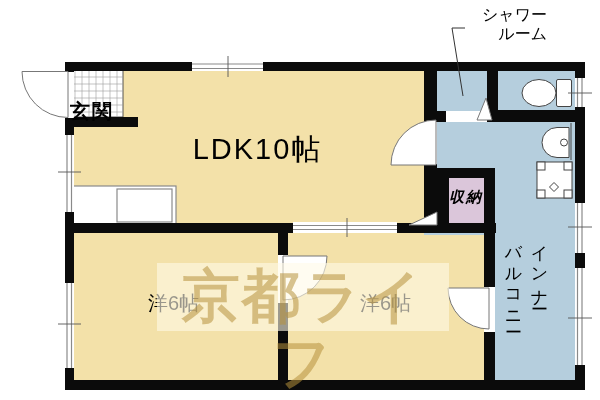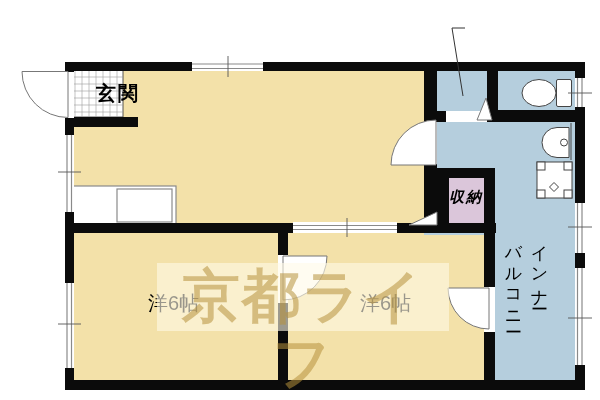--- a/index.html
+++ b/index.html
@@ -12,21 +12,21 @@
   .wall{fill:var(--wall);}
   .win-gap{fill:#fff;}
   .win-line{stroke:#8a8a8a;stroke-width:1.2;}
   .tick{stroke:#555;stroke-width:0.9;}
   .door{fill:#fff;stroke:#777;stroke-width:1;}
   .fixture{fill:#fff;stroke:#444;stroke-width:1;}
   .counter{fill:#fff;stroke:#8a8a8a;stroke-width:1.2;}
   .grid-line{stroke:#9a9a9a;stroke-width:0.6;}
   .leader{stroke:#333;stroke-width:1;fill:none;}
   .label{position:absolute;color:#000;white-space:pre-line;}
-  .lbl-entrance{left:70px;top:80px;width:72px;font-size:20px;font-weight:600;letter-spacing:2px;padding-left:26px;}
+  .lbl-entrance{left:70px;top:98px;width:72px;font-size:20px;font-weight:600;letter-spacing:2px;}
   .lbl-ldk{left:145px;top:130px;width:225px;text-align:center;font-size:29px;font-weight:500;letter-spacing:2px;}
   .lbl-shower{left:452px;top:5px;width:95px;text-align:right;font-size:16px;font-weight:500;line-height:19px;}
   .lbl-storage{left:442px;top:188px;width:48px;text-align:center;font-size:15px;font-weight:600;letter-spacing:2px;font-style:italic;}
   .lbl-bed{width:115px;text-align:center;font-size:20px;font-weight:500;top:290px;}
   .lbl-bed-left{left:116px;}
   .lbl-bed-right{left:328px;}
   .lbl-balcony{left:500px;top:233px;width:52px;height:150px;writing-mode:vertical-rl;
                font-size:17px;font-weight:500;letter-spacing:3px;line-height:26px;}
   .watermark{position:absolute;left:157px;top:263px;width:292px;height:68px;
              background:var(--watermark-bg);text-align:center;line-height:66px;
@@ -168,19 +168,22 @@
       <path class="door" d="M283,256 L327,256 A44,44 0 0 1 283,300 Z"></path>
       <path class="door" d="M489,288 L448,288 A41,41 0 0 0 489,329 Z"></path>
       <polygon class="door" points="477,120 492,120 486,98"></polygon>
       <polygon class="door" points="437,212 437,225 409,225"></polygon>
     </g>
 
     <polyline class="leader" points="465,28 452,28 463,96"></polyline>
   </svg>
 
   <div class="label lbl-entrance">玄関</div>
+  <div class="label lbl-ldk">LDK10帖</div>
+  <div class="label lbl-shower">シャワー
+ルーム</div>
   <div class="label lbl-storage">収納</div>
   <div class="label lbl-bed lbl-bed-left">洋6帖</div>
   <div class="label lbl-bed lbl-bed-right">洋6帖</div>
   <div class="label lbl-balcony">インナー
 バルコニー</div>
   <div class="watermark">京都ライフ</div>
 </div>
 
 </body></html>

